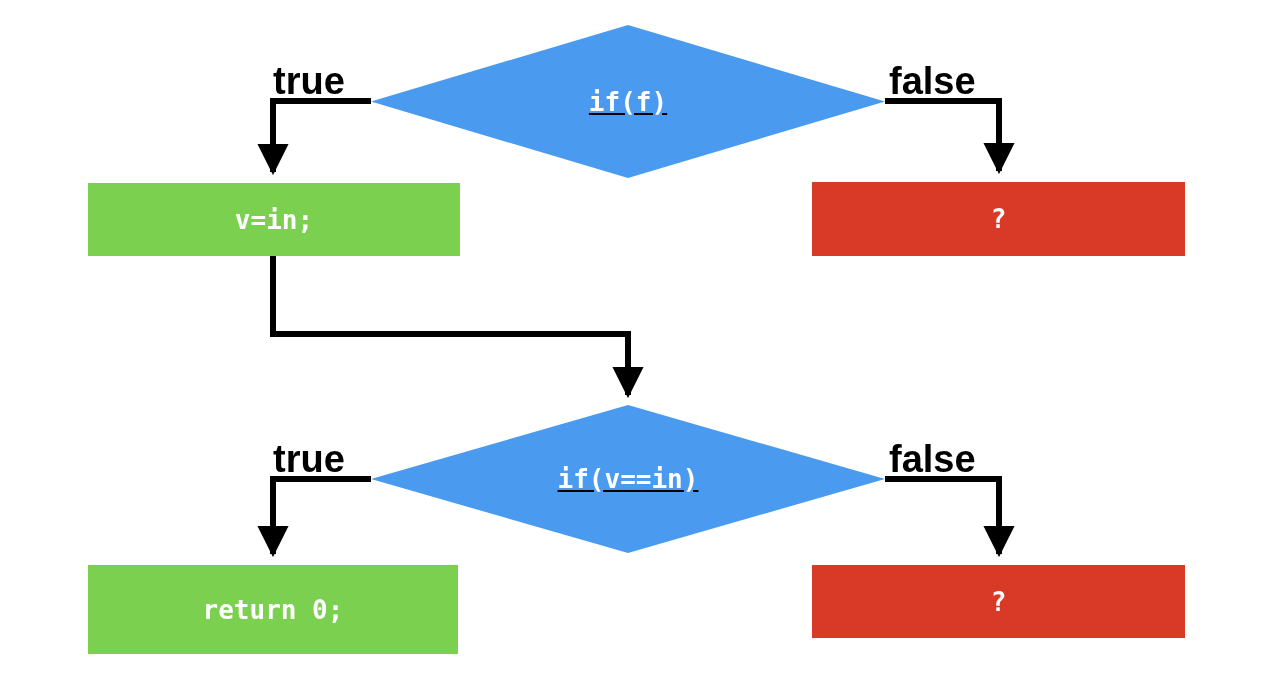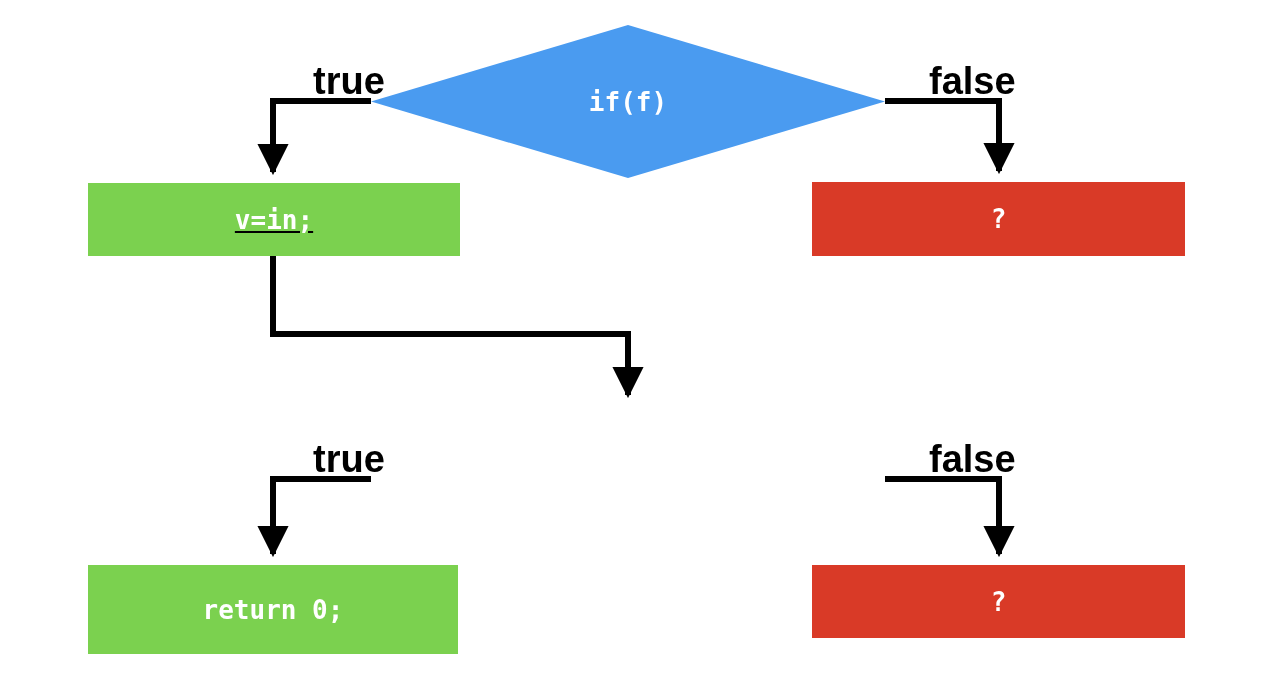--- a/index.html
+++ b/index.html
@@ -39,40 +39,40 @@
     letter-spacing: 0px;
     line-height: 1;
     white-space: pre;
     user-select: none;
   }
   .proc { }
   .proc-green { background: #7BD14F; }
   .proc-red   { background: #D93A27; }
   .decision {
     background: transparent;
+    text-decoration: underline;
   }
   .decision .diamond-shape {
     position: absolute;
     left: 0; top: 0;
     width: 100%; height: 100%;
   }
   .decision .node-label {
     position: relative;
     z-index: 2;
   }
   .edge-label {
     position: absolute;
     color: #000000;
     font-family: "Liberation Sans", sans-serif;
     font-weight: bold;
     font-size: 38px;
     line-height: 1;
     white-space: pre;
     user-select: none;
-    margin-left: 40px;
   }
 </style>
 </head>
 <body>
 
 <div id="canvas">
 
   <svg id="edges" viewBox="0 0 1270 682" width="1270" height="682" xmlns="http://www.w3.org/2000/svg">
     <defs>
       <marker id="arrow" viewBox="0 0 10 10" refX="9" refY="5" markerWidth="5.2" markerHeight="5.2" orient="auto-start-reverse">
@@ -105,28 +105,34 @@
     <svg class="diamond-shape" viewBox="0 0 514 153" preserveAspectRatio="none" xmlns="http://www.w3.org/2000/svg">
       <polygon points="257,0 514,76.5 257,153 0,76.5" fill="#4A9BF0"></polygon>
     </svg>
     <span class="node-label">if(f)</span>
   </div>
 
   <span class="edge-label" style="left:273px; top:62px;">true</span>
 
   <span class="edge-label" style="left:889px; top:62px;">false</span>
 
-  <div class="node proc proc-green" style="left:88px; top:183px; width:372px; height:73px;text-decoration:underline;">
+  <div class="node proc proc-green" style="left:88px; top:183px; width:372px; height:73px;">
     <span class="node-label">v=in;</span>
   </div>
 
   <div class="node proc proc-red" style="left:812px; top:182px; width:373px; height:74px;">
     <span class="node-label">?</span>
   </div>
 
+  <div class="node decision" style="left:371px; top:405px; width:514px; height:148px;">
+    <svg class="diamond-shape" viewBox="0 0 514 148" preserveAspectRatio="none" xmlns="http://www.w3.org/2000/svg">
+      <polygon points="257,0 514,74 257,148 0,74" fill="#4A9BF0"></polygon>
+    </svg>
+    <span class="node-label">if(v==in)</span>
+  </div>
 
   <span class="edge-label" style="left:273px; top:440px;">true</span>
 
   <span class="edge-label" style="left:889px; top:440px;">false</span>
 
   <div class="node proc proc-green" style="left:88px; top:565px; width:370px; height:89px;">
     <span class="node-label">return 0;</span>
   </div>
 
   <div class="node proc proc-red" style="left:812px; top:565px; width:373px; height:73px;">

